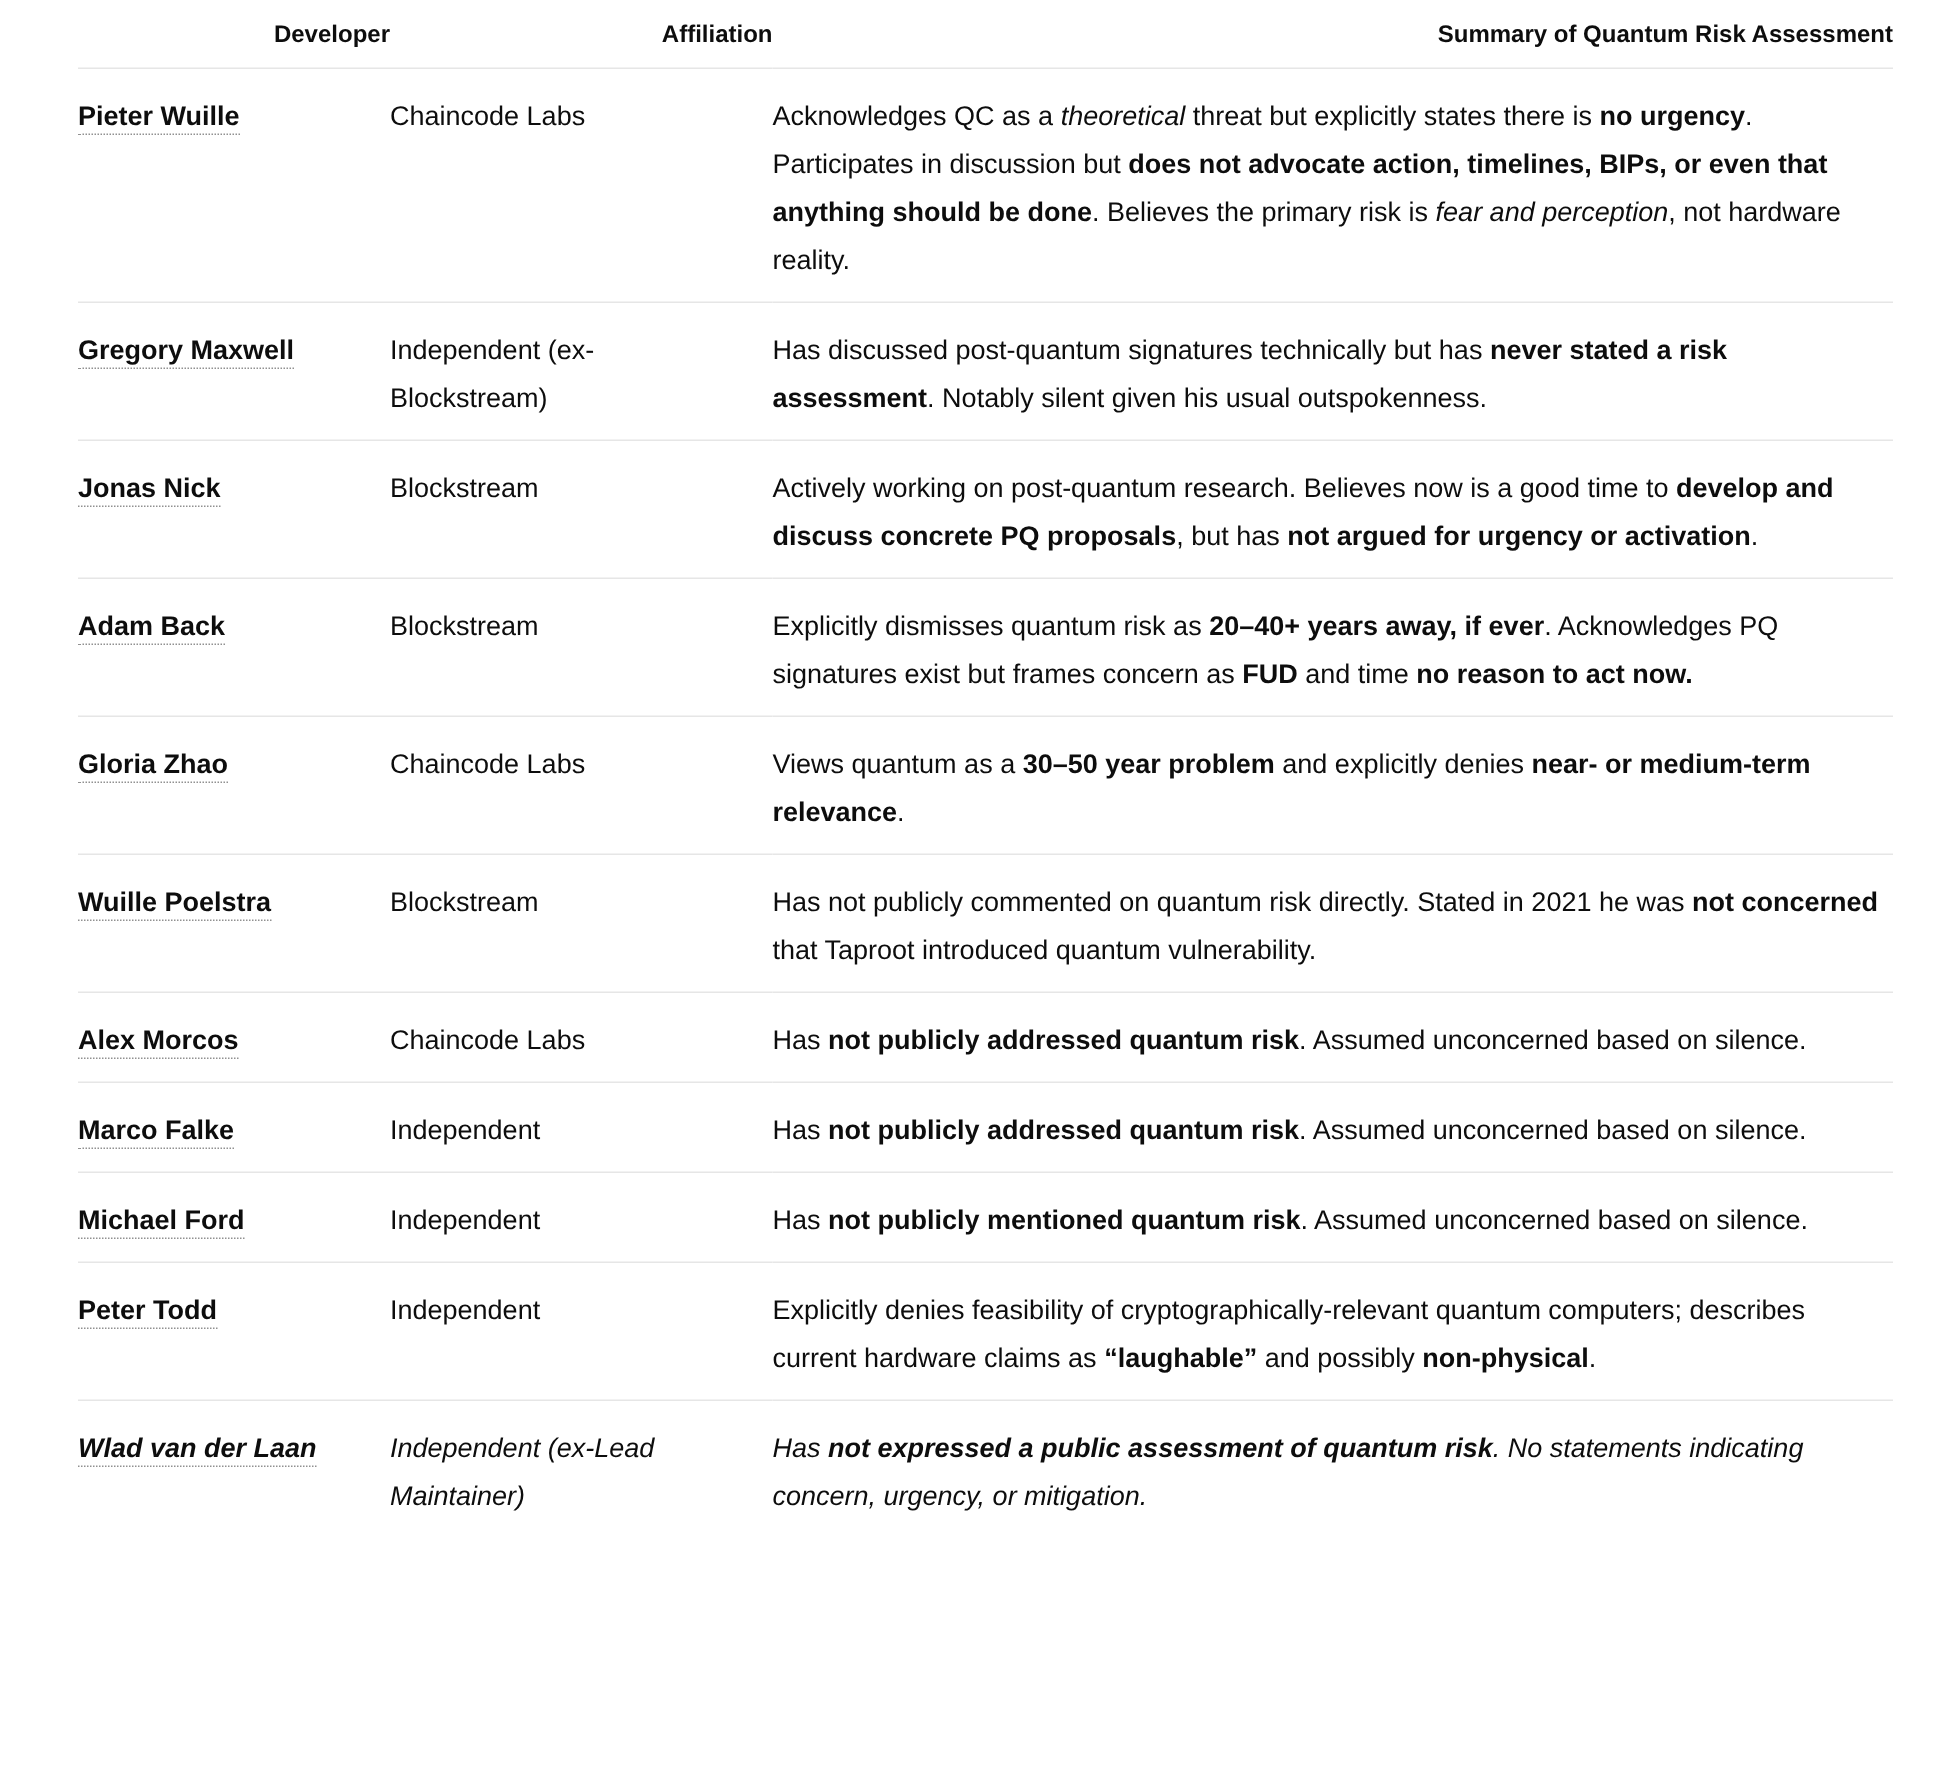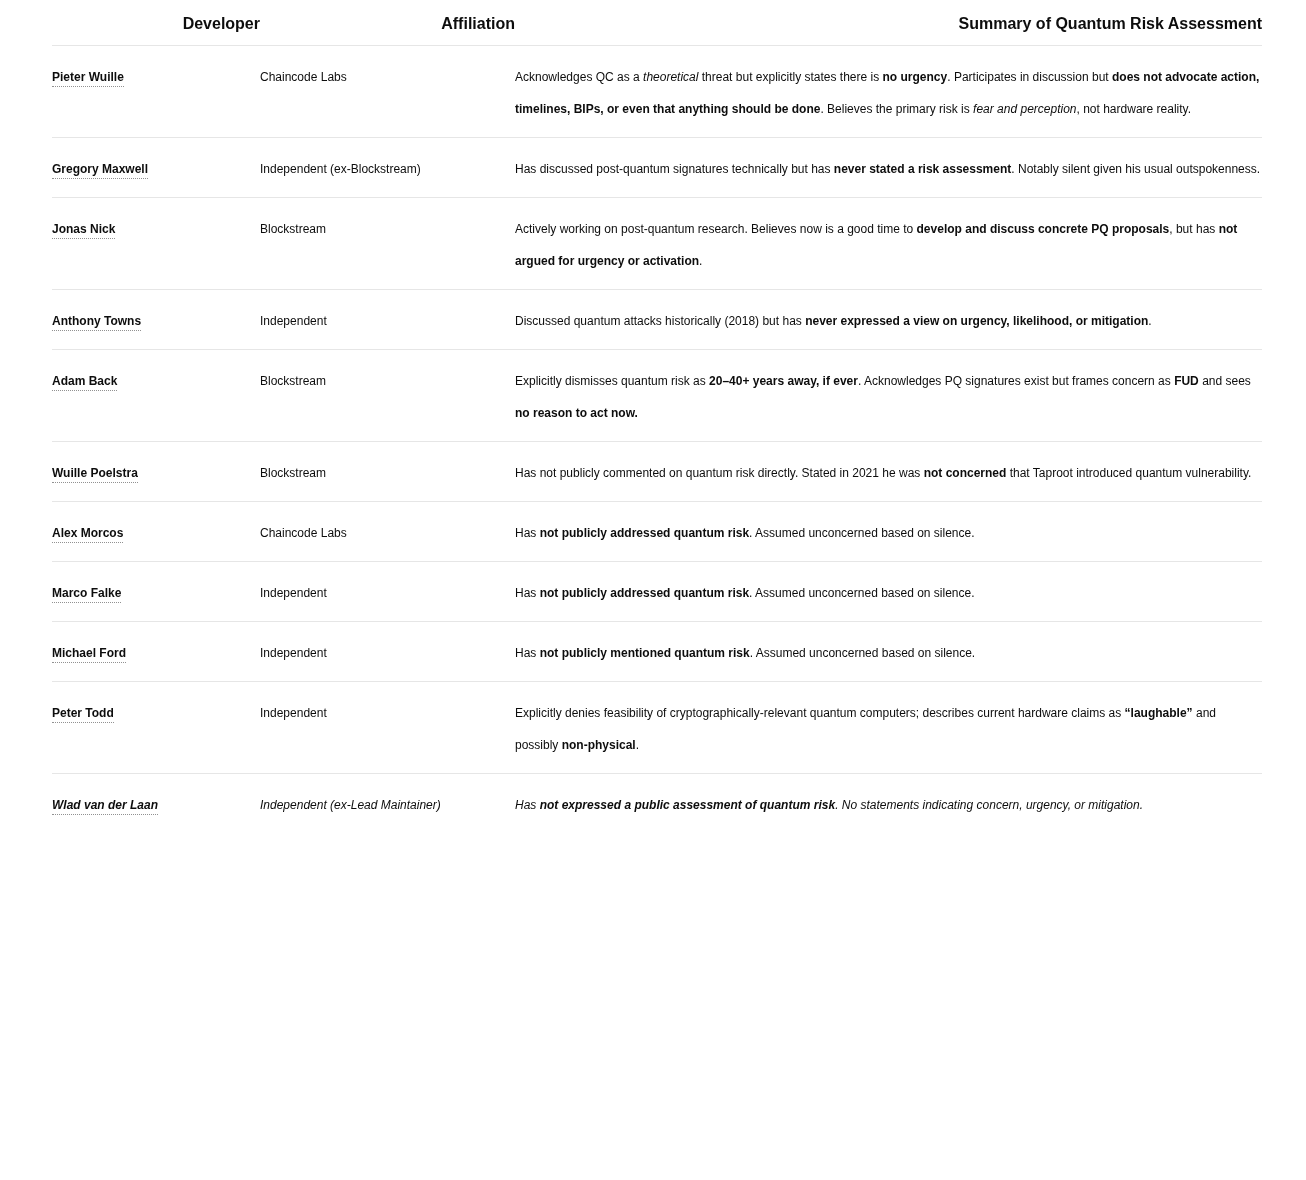--- a/index.html
+++ b/index.html
@@ -32,21 +32,21 @@
   th {
     text-align: right;
     font-size: 16px;
     line-height: 20px;
     font-weight: 700;
     padding: 0 0 11px 0;
     border-bottom: 1px solid #e6e6e6;
     vertical-align: bottom;
   }
   td {
-    font-size: 12px;
+    font-size: 18px;
     line-height: 32px;
     vertical-align: top;
     padding: 15px 0 12px 0;
     border-bottom: 1px solid #e6e6e6;
   }
   tbody tr:last-child td { border-bottom: none; font-style: italic; }
   td.col-dev { padding-right: 30px; }
   td.col-aff { padding-right: 58px; }
   .dev-link {
     font-weight: 700;
@@ -87,28 +87,28 @@
     <td class="col-dev"><a class="dev-link">Gregory Maxwell</a></td>
     <td class="col-aff"><span>Independent (ex-Blockstream)</span></td>
     <td class="col-sum"><span class="summary"><span>Has discussed post-quantum signatures technically but has </span><b>never stated a risk assessment</b><span>. Notably silent given his usual outspokenness.</span></span></td>
   </tr>
         <tr>
     <td class="col-dev"><a class="dev-link">Jonas Nick</a></td>
     <td class="col-aff"><span>Blockstream</span></td>
     <td class="col-sum"><span class="summary"><span>Actively working on post-quantum research. Believes now is a good time to </span><b>develop and discuss concrete PQ proposals</b><span>, but has </span><b>not argued for urgency or activation</b><span>.</span></span></td>
   </tr>
         <tr>
-    <td class="col-dev"><a class="dev-link">Anthony Towns</a></td>
-    <td class="col-aff"><span>Independent</span></td>
-    <td class="col-sum"><span class="summary"><span>Discussed quantum attacks historically (2018) but has </span><b>never expressed a view on urgency, likelihood, or mitigation</b><span>.</span></span></td>
+    <td class="col-dev"><a class="dev-link">Adam Back</a></td>
+    <td class="col-aff"><span>Blockstream</span></td>
+    <td class="col-sum"><span class="summary"><span>Explicitly dismisses quantum risk as </span><b>20–40+ years away, if ever</b><span>. Acknowledges PQ signatures exist but frames concern as </span><b>FUD</b><span> and time </span><b>no reason to act now.</b></span></td>
   </tr>
         <tr>
-    <td class="col-dev"><a class="dev-link">Adam Back</a></td>
-    <td class="col-aff"><span>Blockstream</span></td>
-    <td class="col-sum"><span class="summary"><span>Explicitly dismisses quantum risk as </span><b>20–40+ years away, if ever</b><span>. Acknowledges PQ signatures exist but frames concern as </span><b>FUD</b><span> and sees </span><b>no reason to act now.</b></span></td>
+    <td class="col-dev"><a class="dev-link">Gloria Zhao</a></td>
+    <td class="col-aff"><span>Chaincode Labs</span></td>
+    <td class="col-sum"><span class="summary"><span>Views quantum as a </span><b>30–50 year problem</b><span> and explicitly denies </span><b>near- or medium-term relevance</b><span>.</span></span></td>
   </tr>
         <tr>
     <td class="col-dev"><a class="dev-link">Wuille Poelstra</a></td>
     <td class="col-aff"><span>Blockstream</span></td>
     <td class="col-sum"><span class="summary"><span>Has not publicly commented on quantum risk directly. Stated in 2021 he was </span><b>not concerned</b><span> that Taproot introduced quantum vulnerability.</span></span></td>
   </tr>
         <tr>
     <td class="col-dev"><a class="dev-link">Alex Morcos</a></td>
     <td class="col-aff"><span>Chaincode Labs</span></td>
     <td class="col-sum"><span class="summary"><span>Has </span><b>not publicly addressed quantum risk</b><span>. Assumed unconcerned based on silence.</span></span></td>

